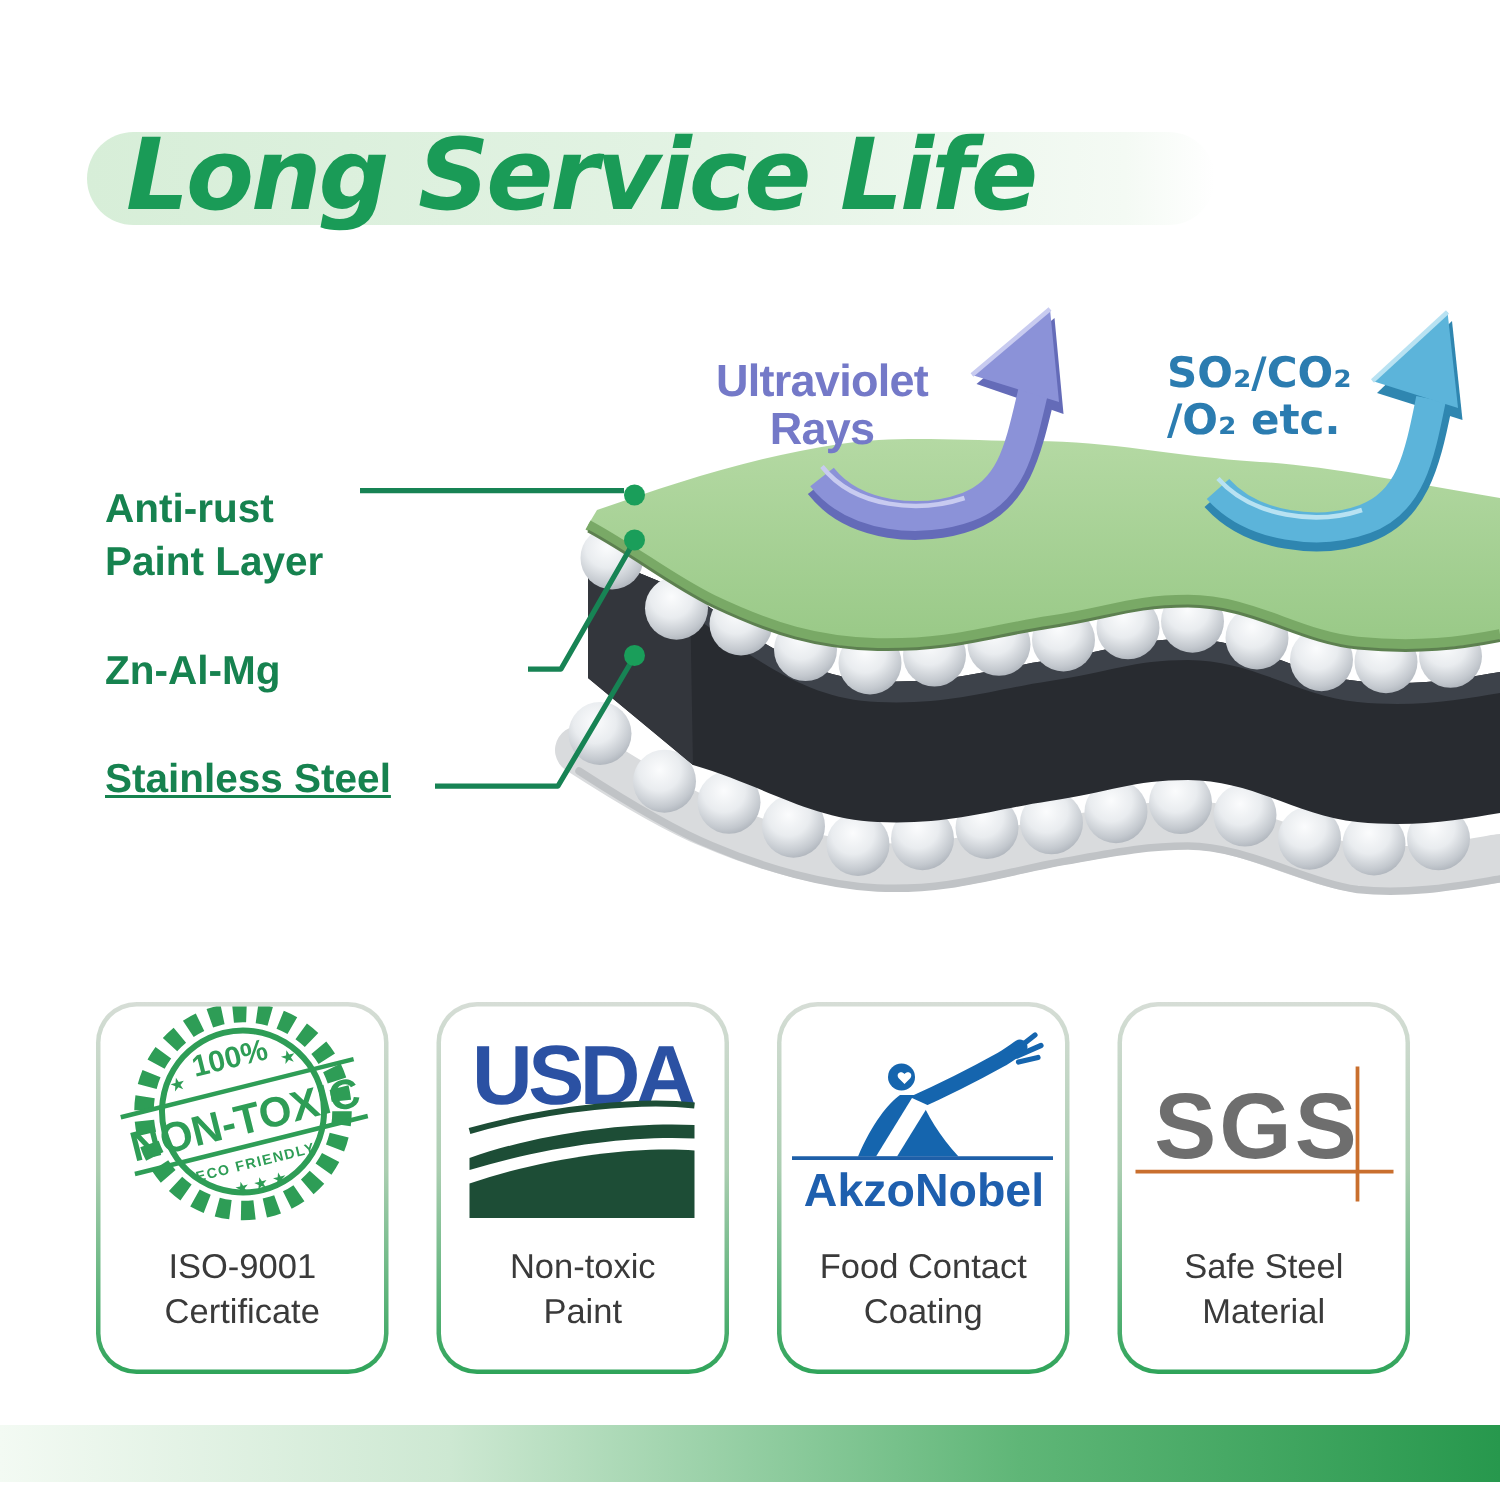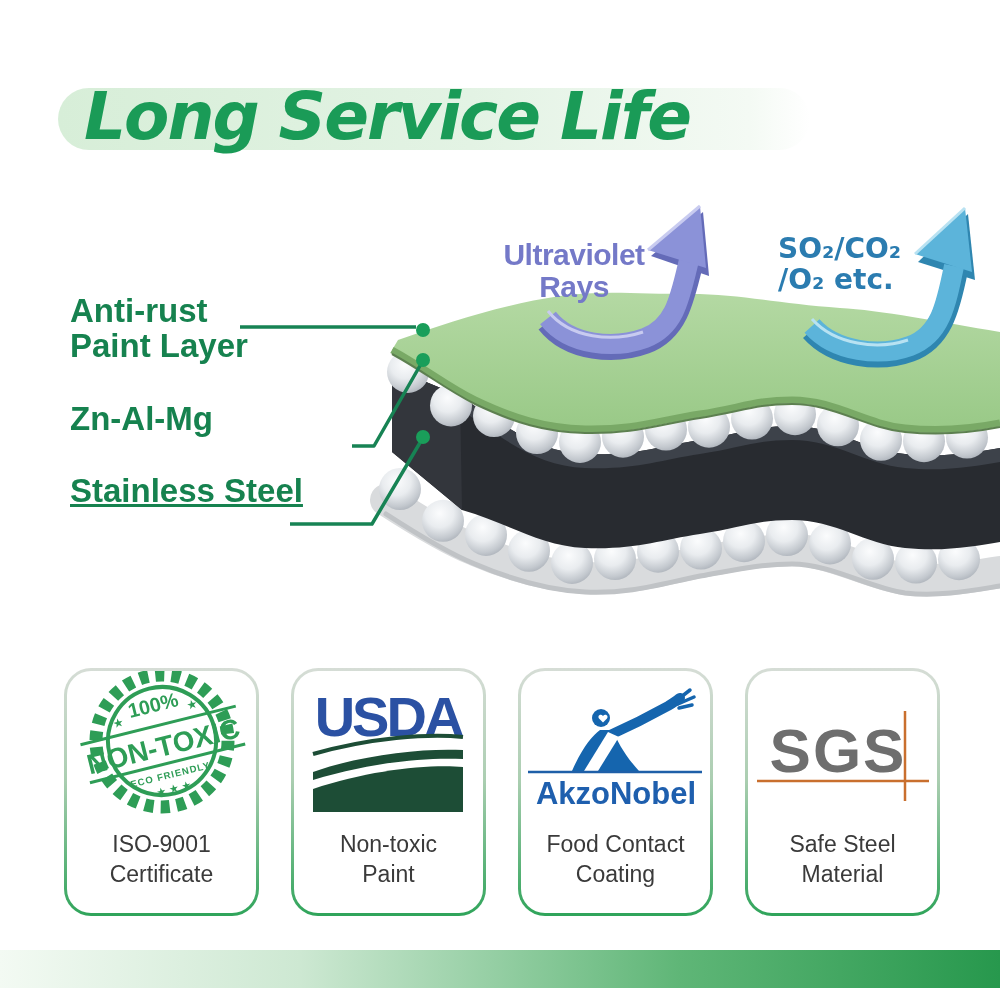--- a/index.html
+++ b/index.html
@@ -13,26 +13,26 @@
     background:linear-gradient(90deg,#d7eed8 0%,#e3f3e4 55%,#f4faf4 92%,#ffffff 100%);
   }
   .title-text{
     position:absolute;left:84px;top:78px;
     font-family:"DejaVu Sans",sans-serif;font-weight:bold;font-style:italic;
     font-size:66px;letter-spacing:-2px;color:#1a9b57;white-space:nowrap;
   }
   
   .layer-label{
     position:absolute;left:70px;color:#16824f;font-weight:bold;
-    font-size:33px;line-height:35px;
+    font-size:27px;line-height:35px;margin-top:29px;
   }
   .ll-1{top:293px;} .ll-2{top:401px;} .ll-3{top:473px;text-decoration:underline;}
   
   .uv-label{
-    position:absolute;left:464px;top:239px;width:220px;text-align:center;
+    position:absolute;left:438px;top:239px;width:220px;text-align:center;
     color:#7479c8;font-weight:bold;font-size:30px;line-height:32px;letter-spacing:-0.5px;z-index:3;
   }
   .gas-label{
     position:absolute;left:778px;top:233px;width:200px;text-align:left;
     color:#2b7cb0;font-weight:bold;font-size:28px;line-height:31px;
     font-family:"DejaVu Sans",sans-serif;z-index:3;
   }
   
   .diagram{position:absolute;left:0;top:0;width:1000px;height:1000px;z-index:1;}
   

